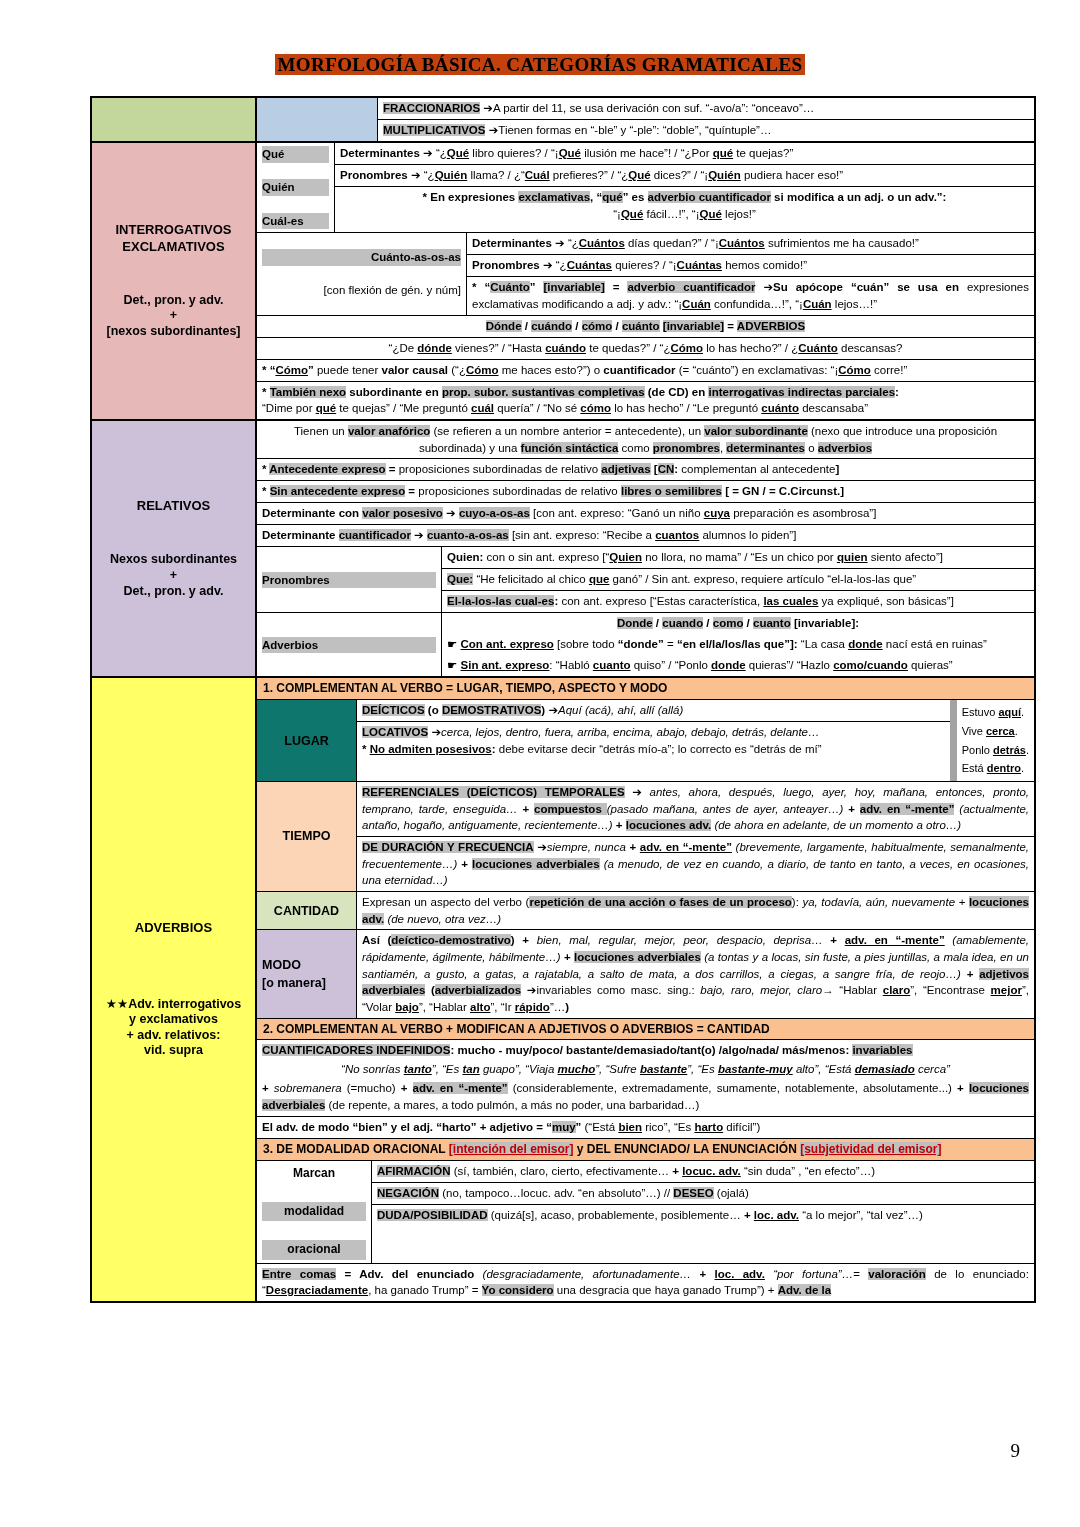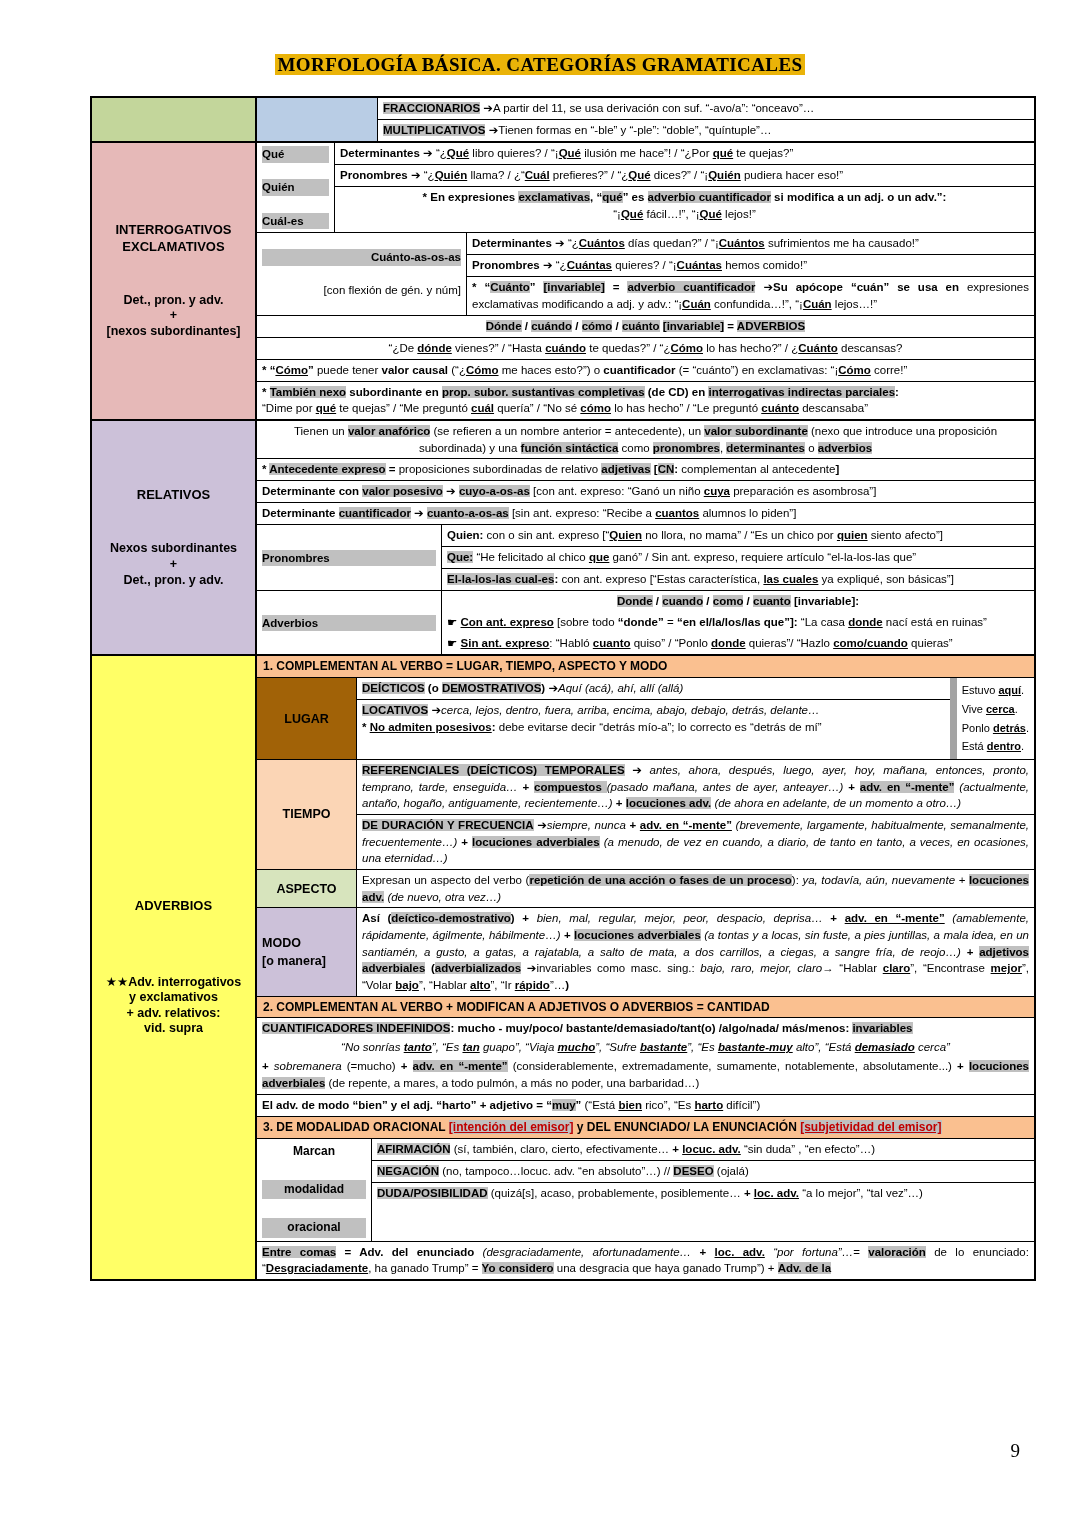--- a/index.html
+++ b/index.html
@@ -7,21 +7,21 @@
     width:1080px;height:1527px;position:relative;background:#fff;
     font-family:"Liberation Sans","DejaVu Sans",sans-serif;
     font-size:11.5px;color:#000;overflow:hidden;
     -webkit-font-smoothing:antialiased;
   }
   m{background:#c0c0c0;font-style:inherit;}
   r{color:#c00000;}
   .title-wrap{margin:54px 0 20px;text-align:center;}
   .title-wrap span{
     font-family:"Liberation Serif","DejaVu Serif",serif;
-    font-size:19px;font-weight:bold;background:#eab308;
+    font-size:19px;font-weight:bold;background:#c2410c;
     letter-spacing:.4px;padding:0 3px;
   }
   .tbl{width:946px;margin-left:90px;border:2px solid #000;box-sizing:border-box;}
   .sec{display:flex;border-top:2px solid #000;}
   .sec:first-child{border-top:none;}
   .cat{
     width:165px;flex:none;box-sizing:border-box;border-right:2px solid #000;
     display:flex;flex-direction:column;justify-content:center;align-items:center;
     text-align:center;padding:6px 4px;font-weight:bold;font-size:13px;line-height:1.25;
   }
@@ -51,21 +51,21 @@
   .w-que{width:78px;font-weight:bold;}
   .w-cuanto{width:210px;text-align:right;}
   .w-pron{width:185px;}
   .w-cab{width:100px;font-weight:bold;font-size:12.5px;}
   .w-modal{width:115px;text-align:center;font-size:12px;line-height:1.6;}
   
   .bg-green{background:#c3d69b;}
   .bg-pink{background:#e6b9b8;}
   .bg-lav{background:#ccc1d9;}
   .bg-yellow{background:#ffff66;}
-  .bg-lugar{background:#a16207;align-items:center;}
+  .bg-lugar{background:#0f766e;align-items:center;}
   .bg-tiempo{background:#fbd5b5;align-items:center;}
   .bg-aspecto{background:#d7e4bd;align-items:center;}
   .bg-modo{background:#ccc1d9;}
   .page-num{
     position:absolute;right:60px;top:1440px;
     font-family:"Liberation Serif","DejaVu Serif",serif;font-size:19px;
   }
 </style>
 </head>
 <body>
@@ -121,20 +121,21 @@
   </div>
 
   <div class="sec">
     <div class="cat bg-lav">
       <div>RELATIVOS</div>
       <div class="cat-sub">Nexos subordinantes<br>+<br>Det., pron. y adv.</div>
     </div>
     <div class="content">
       <div class="row c">Tienen un <m><b>valor anafórico</b></m> (se refieren a un nombre anterior = antecedente), un <m><b>valor subordinante</b></m> (nexo que introduce una proposición subordinada) y una <m><b>función sintáctica</b></m> como <m><b>pronombres</b></m>, <m><b>determinantes</b></m> o <m><b>adverbios</b></m></div>
       <div class="row"><b>* <m>Antecedente expreso</m>  =</b> proposiciones subordinadas de relativo <m><b>adjetivas</b></m> <b>[<m>CN</m>:</b> complementan al antecedente<b>]</b></div>
+      <div class="row"><b>* <m>Sin antecedente expreso</m> =</b> proposiciones subordinadas de relativo <m><b>libres o semilibres</b></m> <b>[ = GN / = C.Circunst.]</b></div>
       <div class="row"><b>Determinante con <m>valor posesivo</m> ➔ <m>cuyo-a-os-as</m></b> [con ant. expreso: “Ganó un niño <b><u>cuya</u></b> preparación es asombrosa”]</div>
       <div class="row"><b>Determinante <m>cuantificador</m> ➔ <m>cuanto-a-os-as</m></b> [sin ant. expreso: “Recibe a <b><u>cuantos</u></b> alumnos lo piden”]</div>
       <div class="subtbl">
         <div class="lbl w-pron">
             <m><b>Pronombres</b></m>
           </div>
         <div class="rows">
           <div class="row"><b>Quien:</b> con o sin ant. expreso [“<b><u>Quien</u></b> no llora, no mama” / “Es un chico por <b><u>quien</u></b> siento afecto”]</div>
           <div class="row"><m><b>Que:</b></m> “He felicitado al chico <b><u>que</u></b> ganó” / Sin ant. expreso, requiere artículo “el-la-los-las que”</div>
           <div class="row"><m><b>El-la-los-las cual-es</b></m><b>:</b> con ant. expreso [“Estas característica, <b><u>las cuales</u></b> ya expliqué, son básicas”]</div>
@@ -172,21 +173,21 @@
 
       <div class="subtbl">
         <div class="lbl w-cab bg-tiempo">TIEMPO</div>
         <div class="rows">
           <div class="row j"><m><b>REFERENCIALES (DEÍCTICOS) TEMPORALES</b></m> <b>➔</b> <i>antes, ahora, después, luego, ayer, hoy, mañana, entonces, pronto, temprano, tarde, enseguida…</i> <b>+ <m>compuestos </m></b><i>(pasado mañana, antes de ayer, anteayer…)</i> <b>+ <m>adv. en “-mente”</m></b> <i>(actualmente, antaño, hogaño, antiguamente, recientemente…)</i> <b>+ <m>locuciones adv.</m></b> <i>(de ahora en adelante, de un momento a otro…)</i></div>
           <div class="row j"><m><b>DE DURACIÓN Y FRECUENCIA</b></m> <b>➔</b><i>siempre, nunca</i> <b>+ <u>adv. en “-mente”</u></b> <i>(brevemente, largamente, habitualmente, semanalmente, frecuentemente…)</i> <b>+ <m>locuciones adverbiales</m></b> <i>(a menudo, de vez en cuando, a diario, de tanto en tanto, a veces, en ocasiones, una eternidad…)</i></div>
         </div>
       </div>
 
       <div class="subtbl">
-        <div class="lbl w-cab bg-aspecto">ASPECTO</div>
+        <div class="lbl w-cab bg-aspecto">CANTIDAD</div>
         <div class="rows">
           <div class="row j">Expresan un aspecto del verbo (<m><b>repetición de una acción o fases de un proceso</b></m>): <i>ya, todavía, aún, nuevamente</i> + <m><b>locuciones adv.</b></m> <i>(de nuevo, otra vez…)</i></div>
         </div>
       </div>
 
       <div class="subtbl">
         <div class="lbl w-cab bg-modo">MODO<br>[o manera]</div>
         <div class="rows">
           <div class="row j"><b>Así (<m>deíctico-demostrativo</m>) +</b> <i>bien, mal, regular, mejor, peor, despacio, deprisa…</i> <b>+ <u>adv. en “-mente”</u></b> <i>(amablemente, rápidamente, ágilmente, hábilmente…)</i> <b>+ <m>locuciones adverbiales</m></b> <i>(a tontas y a locas, sin fuste, a pies juntillas, a mala idea, en un santiamén, a gusto, a gatas, a rajatabla, a salto de mata, a dos carrillos, a ciegas, a sangre fría, de reojo…)</i> <b>+ <m>adjetivos adverbiales</m> (<m>adverbializados</m> ➔</b>invariables como masc. sing.: <i>bajo, raro, mejor, claro</i>→ “Hablar <b><u>claro</u></b>”, “Encontrase <b><u>mejor</u></b>”, “Volar <b><u>bajo</u></b>”, “Hablar <b><u>alto</u></b>”, “Ir <b><u>rápido</u></b>”…<b>)</b></div>
         </div>

